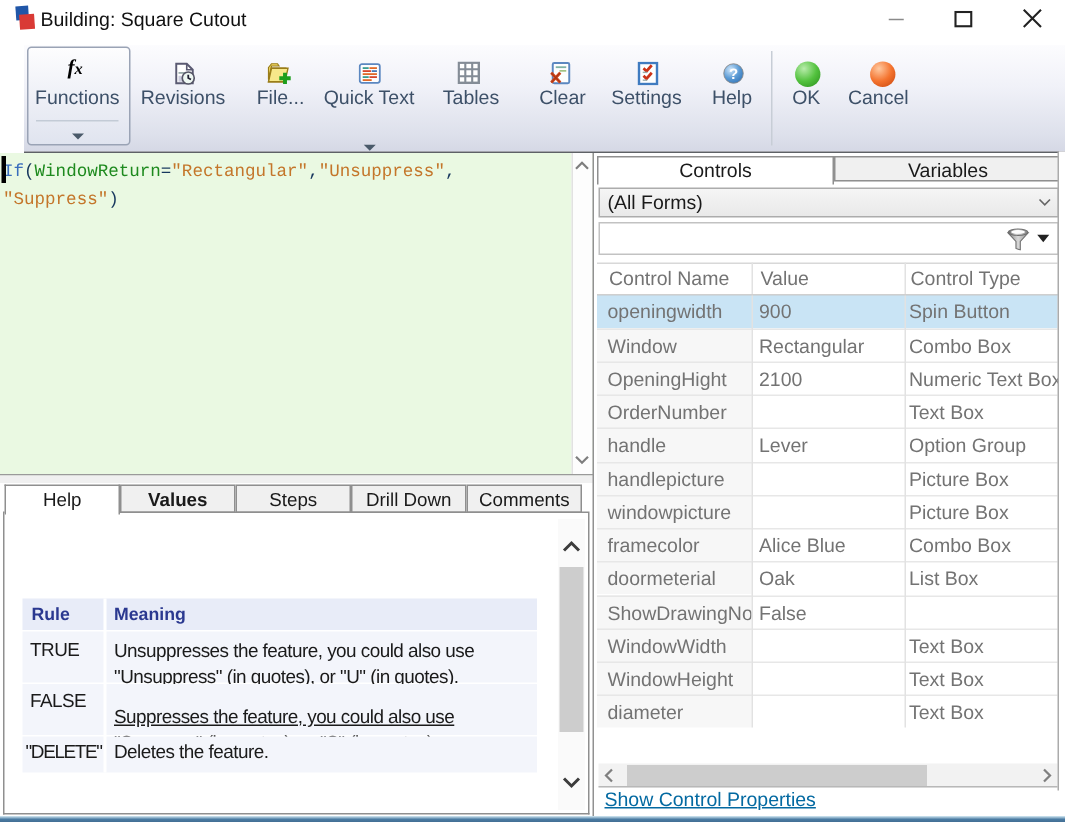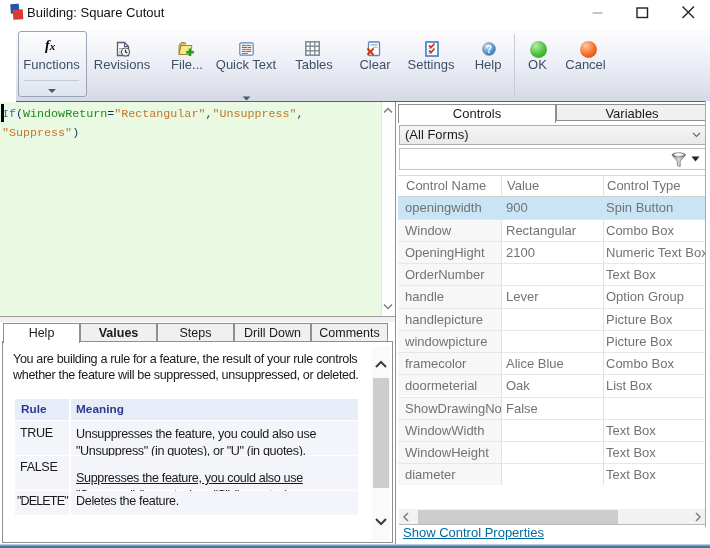--- a/index.html
+++ b/index.html
@@ -214,21 +214,20 @@
   <div class="abs" id="split-h"></div>
 
   <div class="abs htab active" style="left:3px;width:77px;">Help</div>
   <div class="abs htab" style="left:80px;width:77px;font-weight:bold;">Values</div>
   <div class="abs htab" style="left:157px;width:77px;">Steps</div>
   <div class="abs htab" style="left:234px;width:77px;">Drill Down</div>
   <div class="abs htab" style="left:311px;width:77px;">Comments</div>
   <div class="abs" id="helpbox-topline"></div>
   <div class="abs" id="helpbox"></div>
 
-  <div class="abs helptext" style="left:13px;top:351px;width:370px;line-height:16px;">You are building a rule for a feature, the result of your rule controls<br>whether the feature will be suppressed, unsuppressed, or deleted.</div>
 
   <div class="abs hrow hhead" style="top:399px;height:21px;"></div>
   <div class="abs" style="left:21px;top:402px;font-size:11.8px;font-weight:bold;color:#2b3990;">Rule</div>
   <div class="abs" style="left:76px;top:402px;font-size:11.8px;font-weight:bold;color:#2b3990;">Meaning</div>
   <div class="abs hrow hbody" style="top:421px;height:34px;"></div>
   <div class="abs helptext" style="left:20px;top:426px;">TRUE</div>
   <div class="abs helptext" style="left:76px;top:426px;width:290px;line-height:16.5px;">Unsuppresses the feature, you could also use<br>"Unsuppress" (in quotes), or "U" (in quotes).</div>
   <div class="abs hrow hbody" style="top:456px;height:34px;"></div>
   <div class="abs helptext" style="left:20px;top:460px;">FALSE</div>
   <div class="abs helptext" style="left:76px;top:470px;width:290px;line-height:16.5px;text-decoration:underline;">Suppresses the feature, you could also use<br>"Suppress" (in quotes), or "S" (in quotes).</div>

